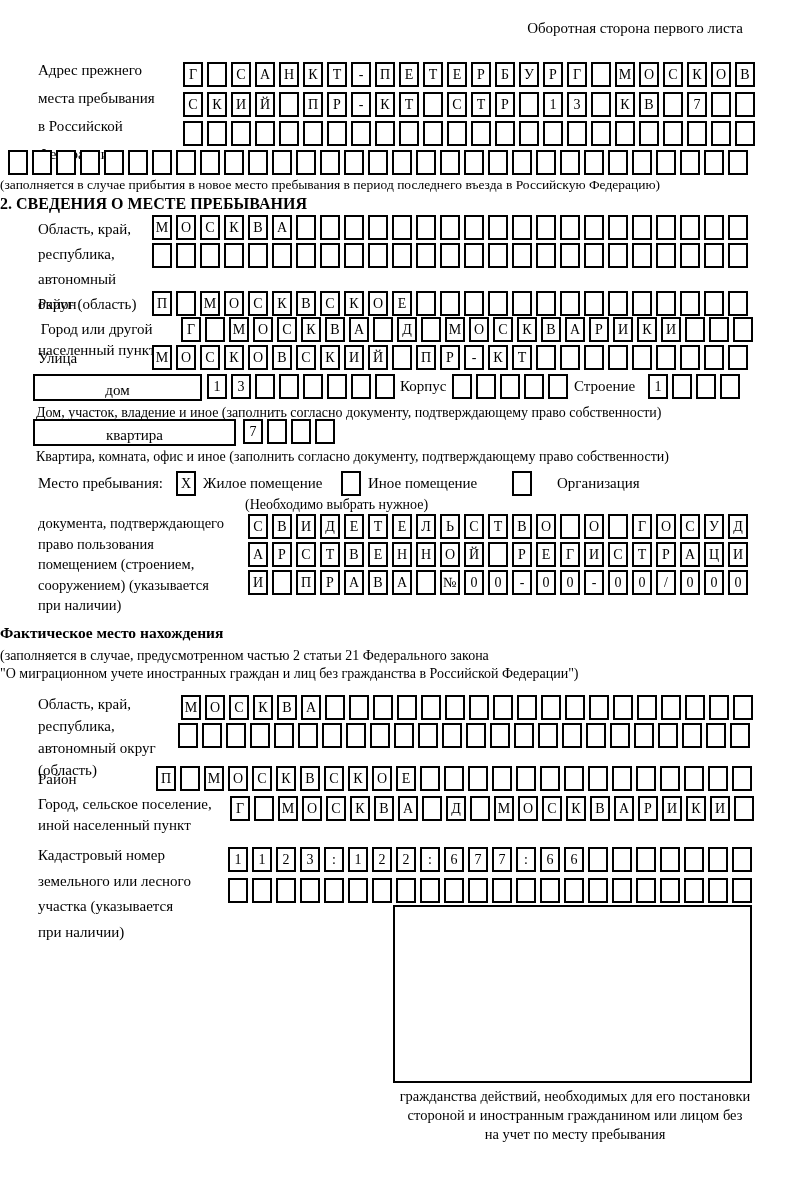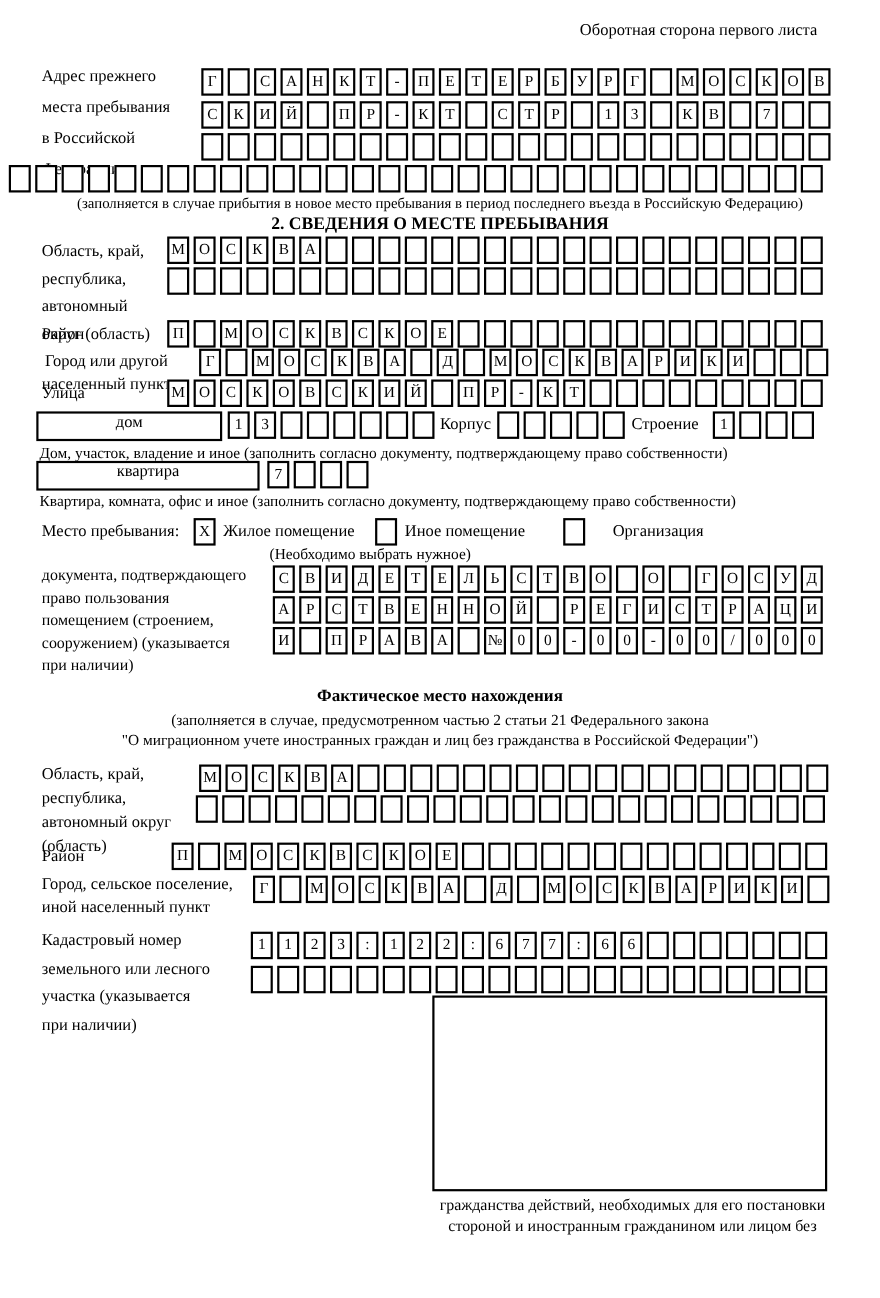--- a/index.html
+++ b/index.html
@@ -12,25 +12,25 @@
   .abs { position: absolute; }
   .cells { position: absolute; display: flex; gap: 4px; }
   .cell {
     flex: 0 0 20px; width: 20px; height: 25px;
     border: 2px solid #000; background: #fff;
     display: flex; align-items: center; justify-content: center;
     font-size: 14px; line-height: 1; font-family: inherit;
   }
   .lbl { font-size: 15px; }
   .note { font-size: 13.5px; }
-  .center { left: 0; width: 800px; text-align: center; }
+  .center { left: 0; width: 800px; }
   .bold { font-weight: bold; }
   .named-rect {
     position: absolute; border: 2px solid #000; background: #fff;
-    display: flex; align-items: flex-start; justify-content: center; font-size: 15px;
+    display: flex; align-items: flex-end; justify-content: center; font-size: 15px;
   }
   .stamp-rect { position: absolute; border: 2px solid #000; background: #fff; }
 </style>
 </head>
 <body>
 
 <div class="abs lbl" style="top:20px; right:57px;">Оборотная сторона первого листа</div>
 
 <div class="abs lbl" style="left:38px; top:56px; line-height:28px;">
     <div>Адрес прежнего</div>
@@ -603,13 +603,14 @@
     <span class="cell"></span>
     <span class="cell"></span>
     <span class="cell"></span>
     <span class="cell"></span>
   </div>
 
 <div class="stamp-rect" style="left:393px; top:905px; width:359px; height:178px;"></div>
 <div class="abs" style="left:373px; top:1087px; width:404px; text-align:center; font-size:14.5px; line-height:19px;">
     <div>гражданства действий, необходимых для его постановки</div>
     <div>стороной и иностранным гражданином или лицом без</div>
+    <div>на учет по месту пребывания</div>
   </div>
 
 </body></html>

